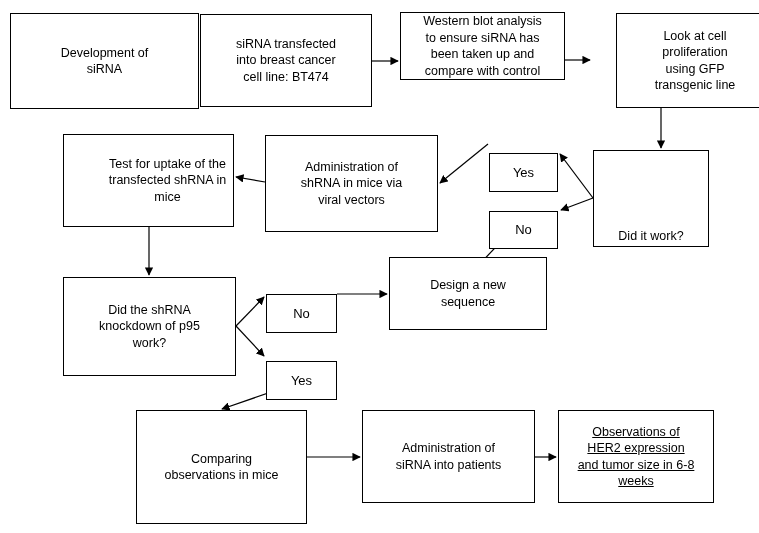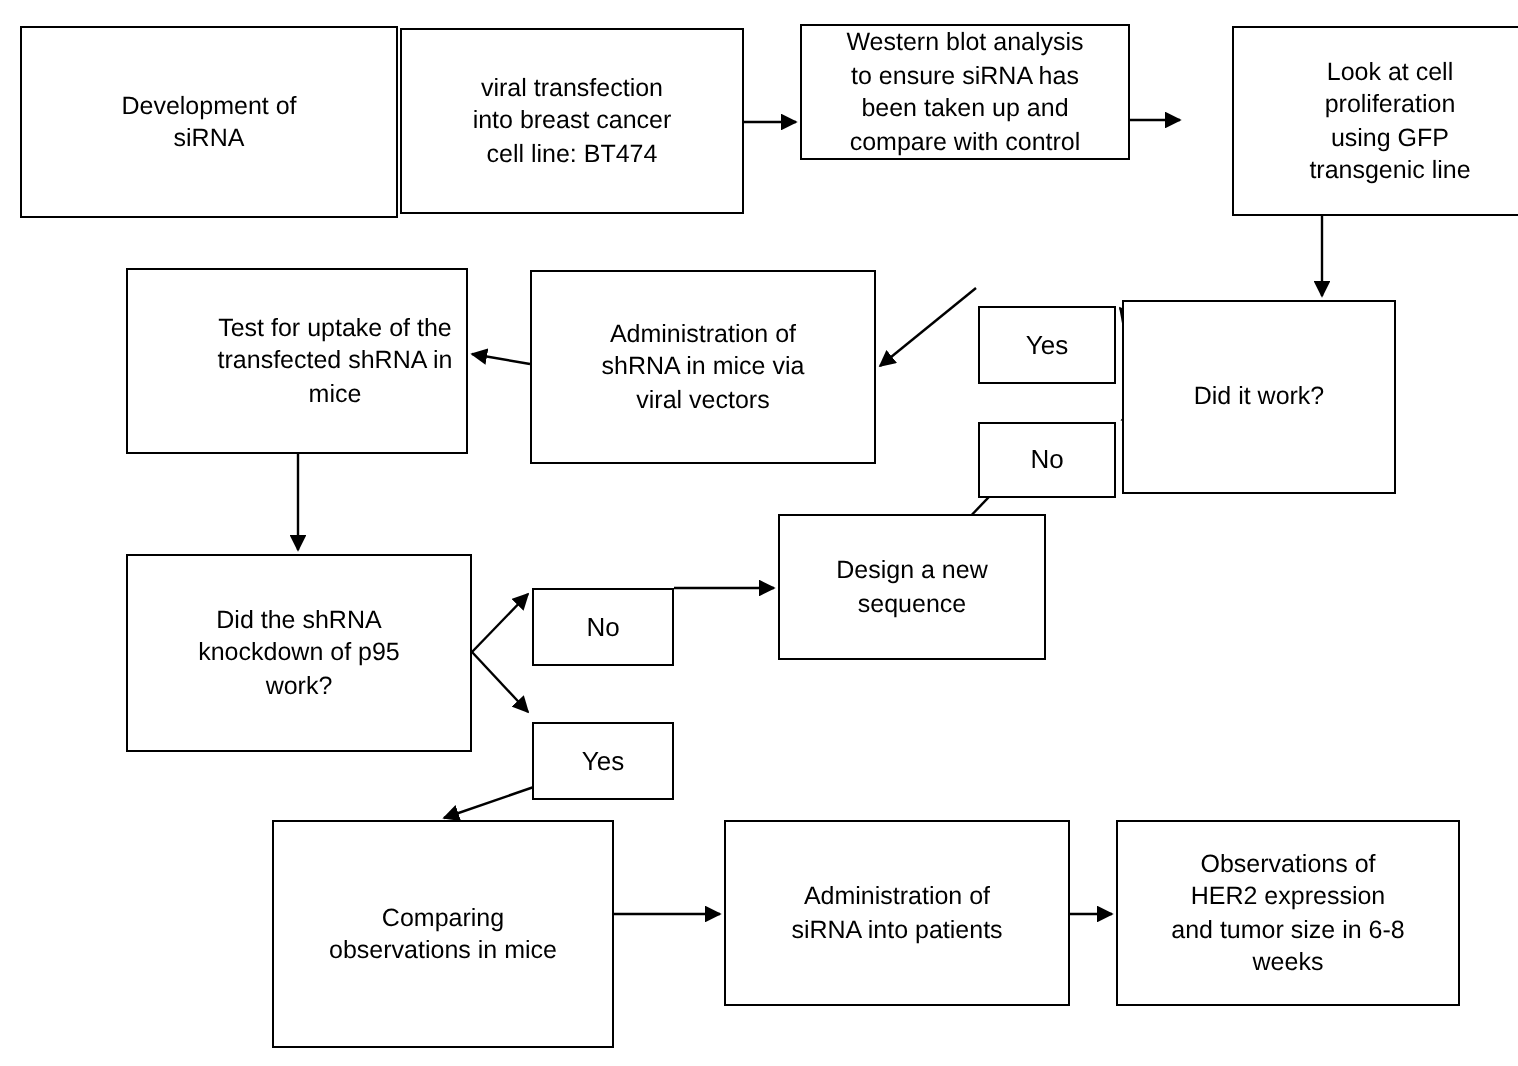--- a/index.html
+++ b/index.html
@@ -77,40 +77,40 @@
       <path d="M 535 457 L 556 457"></path>
     </g>
   </svg>
 
   <div class="node" style="left:10px; top:13px; width:189px; height:96px;">
     <span class="label">Development of
 siRNA</span>
   </div>
 
   <div class="node" style="left:200px; top:14px; width:172px; height:93px;">
-    <span class="label">viral transfection
+    <span class="label">siRNA transfected
 into breast cancer
 cell line: BT474</span>
   </div>
 
   <div class="node" style="left:400px; top:12px; width:165px; height:68px;">
     <span class="label">Western blot analysis
 to ensure siRNA has
 been taken up and
 compare with control</span>
   </div>
 
   <div class="node" style="left:616px; top:13px; width:158px; height:95px;">
     <span class="label">Look at cell
 proliferation
 using GFP
 transgenic line</span>
   </div>
 
-  <div class="node" style="left:561px; top:150px; width:137px; height:97px;">
+  <div class="node" style="left:593px; top:150px; width:116px; height:97px;align-items:flex-end;">
     <span class="label">Did it work?</span>
   </div>
 
   <div class="node small" style="left:489px; top:133px; width:69px; height:39px;">
     <span class="label">Yes</span>
   </div>
 
   <div class="node small" style="left:489px; top:191px; width:69px; height:38px;">
     <span class="label">No</span>
   </div>
@@ -134,35 +134,35 @@
   </div>
 
   <div class="node small" style="left:266px; top:274px; width:71px; height:39px;">
     <span class="label">No</span>
   </div>
 
   <div class="node small" style="left:266px; top:341px; width:71px; height:39px;">
     <span class="label">Yes</span>
   </div>
 
-  <div class="node" style="left:389px; top:257px; width:134px; height:73px;">
+  <div class="node" style="left:389px; top:257px; width:158px; height:73px;">
     <span class="label">Design a new
 sequence</span>
   </div>
 
   <div class="node" style="left:136px; top:410px; width:171px; height:114px;">
     <span class="label">Comparing
 observations in mice</span>
   </div>
 
   <div class="node" style="left:362px; top:410px; width:173px; height:93px;">
     <span class="label">Administration of
 siRNA into patients</span>
   </div>
 
-  <div class="node" style="left:558px; top:410px; width:172px; height:93px;">
+  <div class="node" style="left:558px; top:410px; width:156px; height:93px;text-decoration:underline;">
     <span class="label">Observations of
 HER2 expression
 and tumor size in 6-8
 weeks</span>
   </div>
 
 </div>
 
 </body></html>

